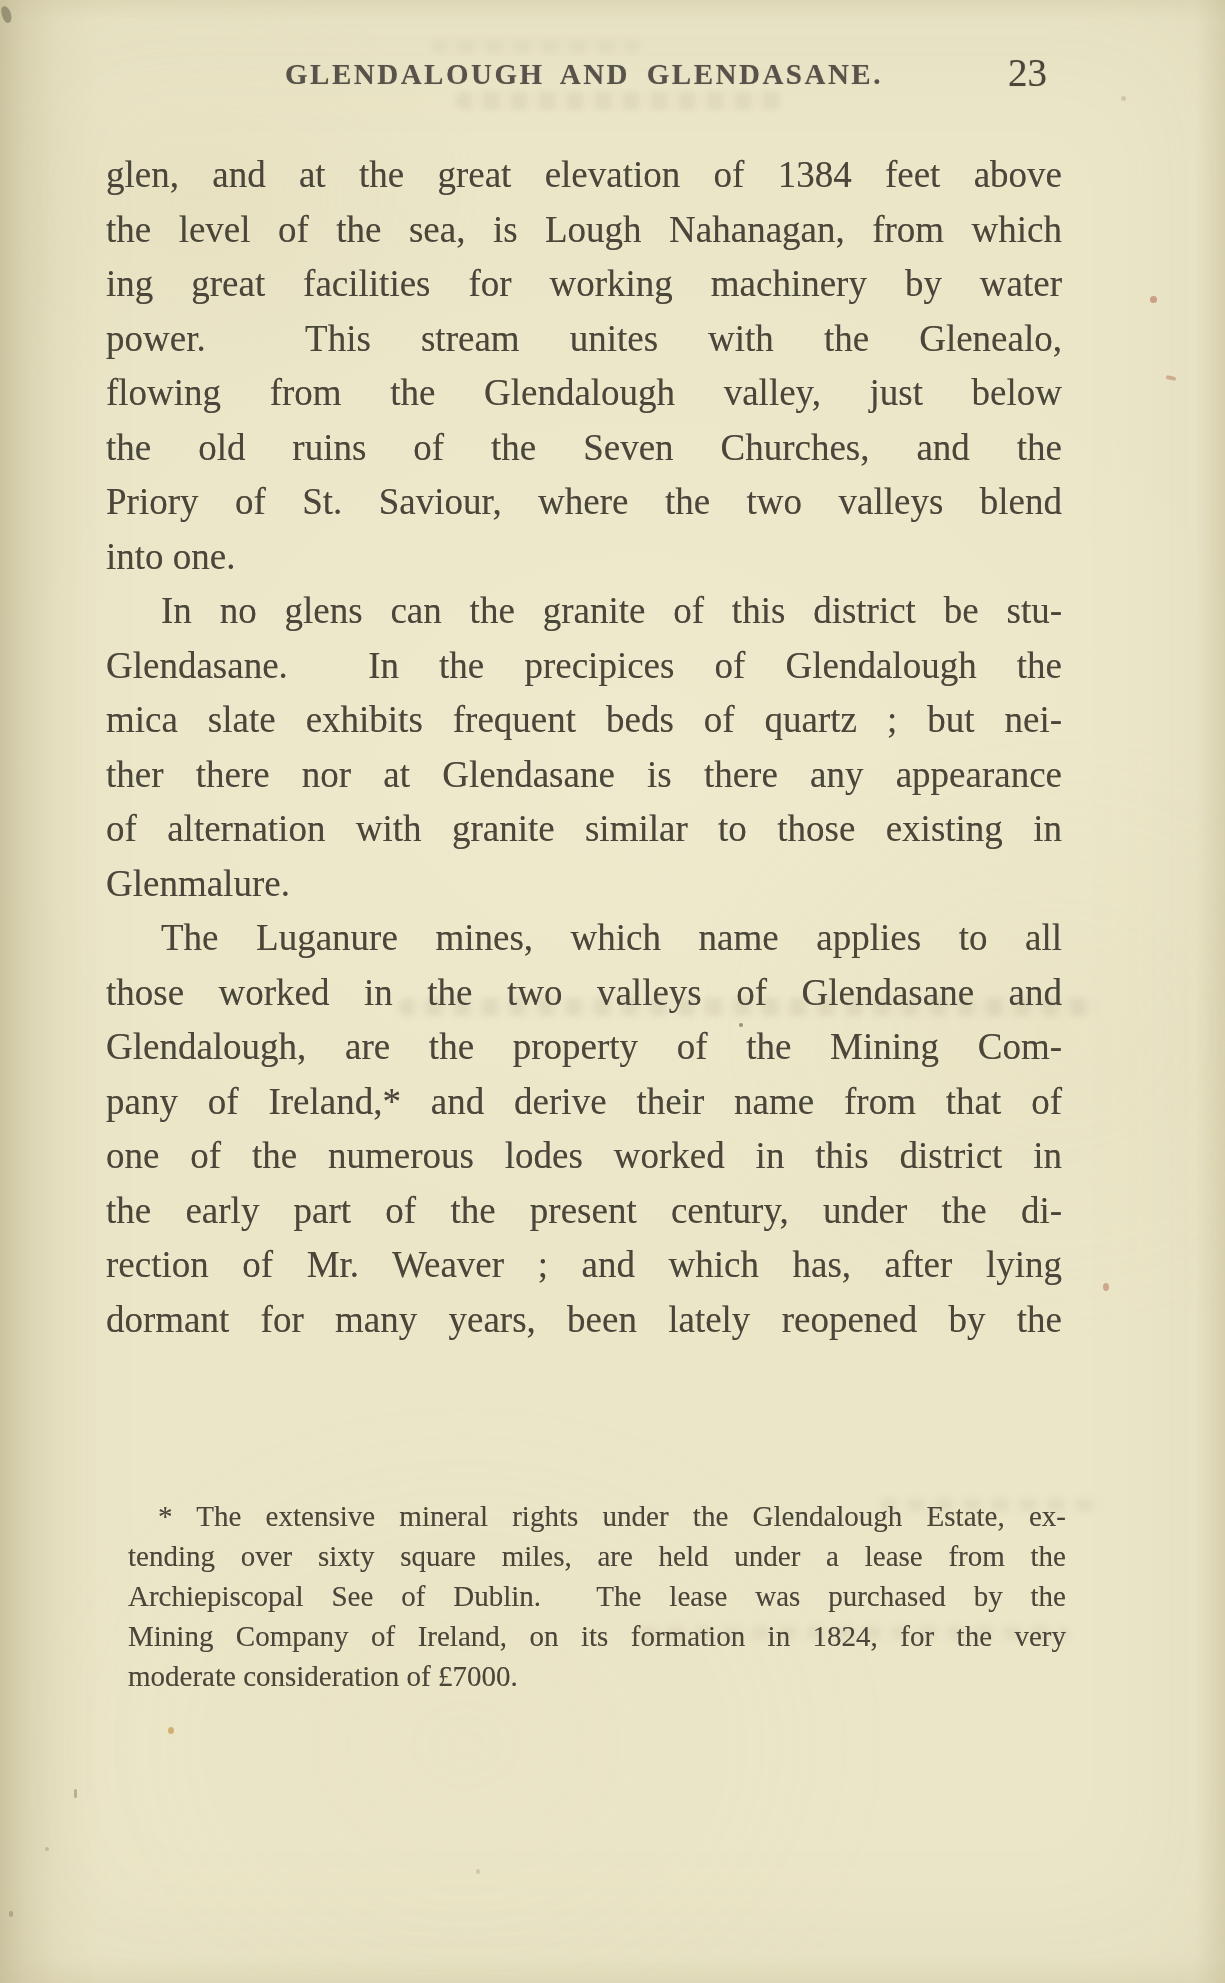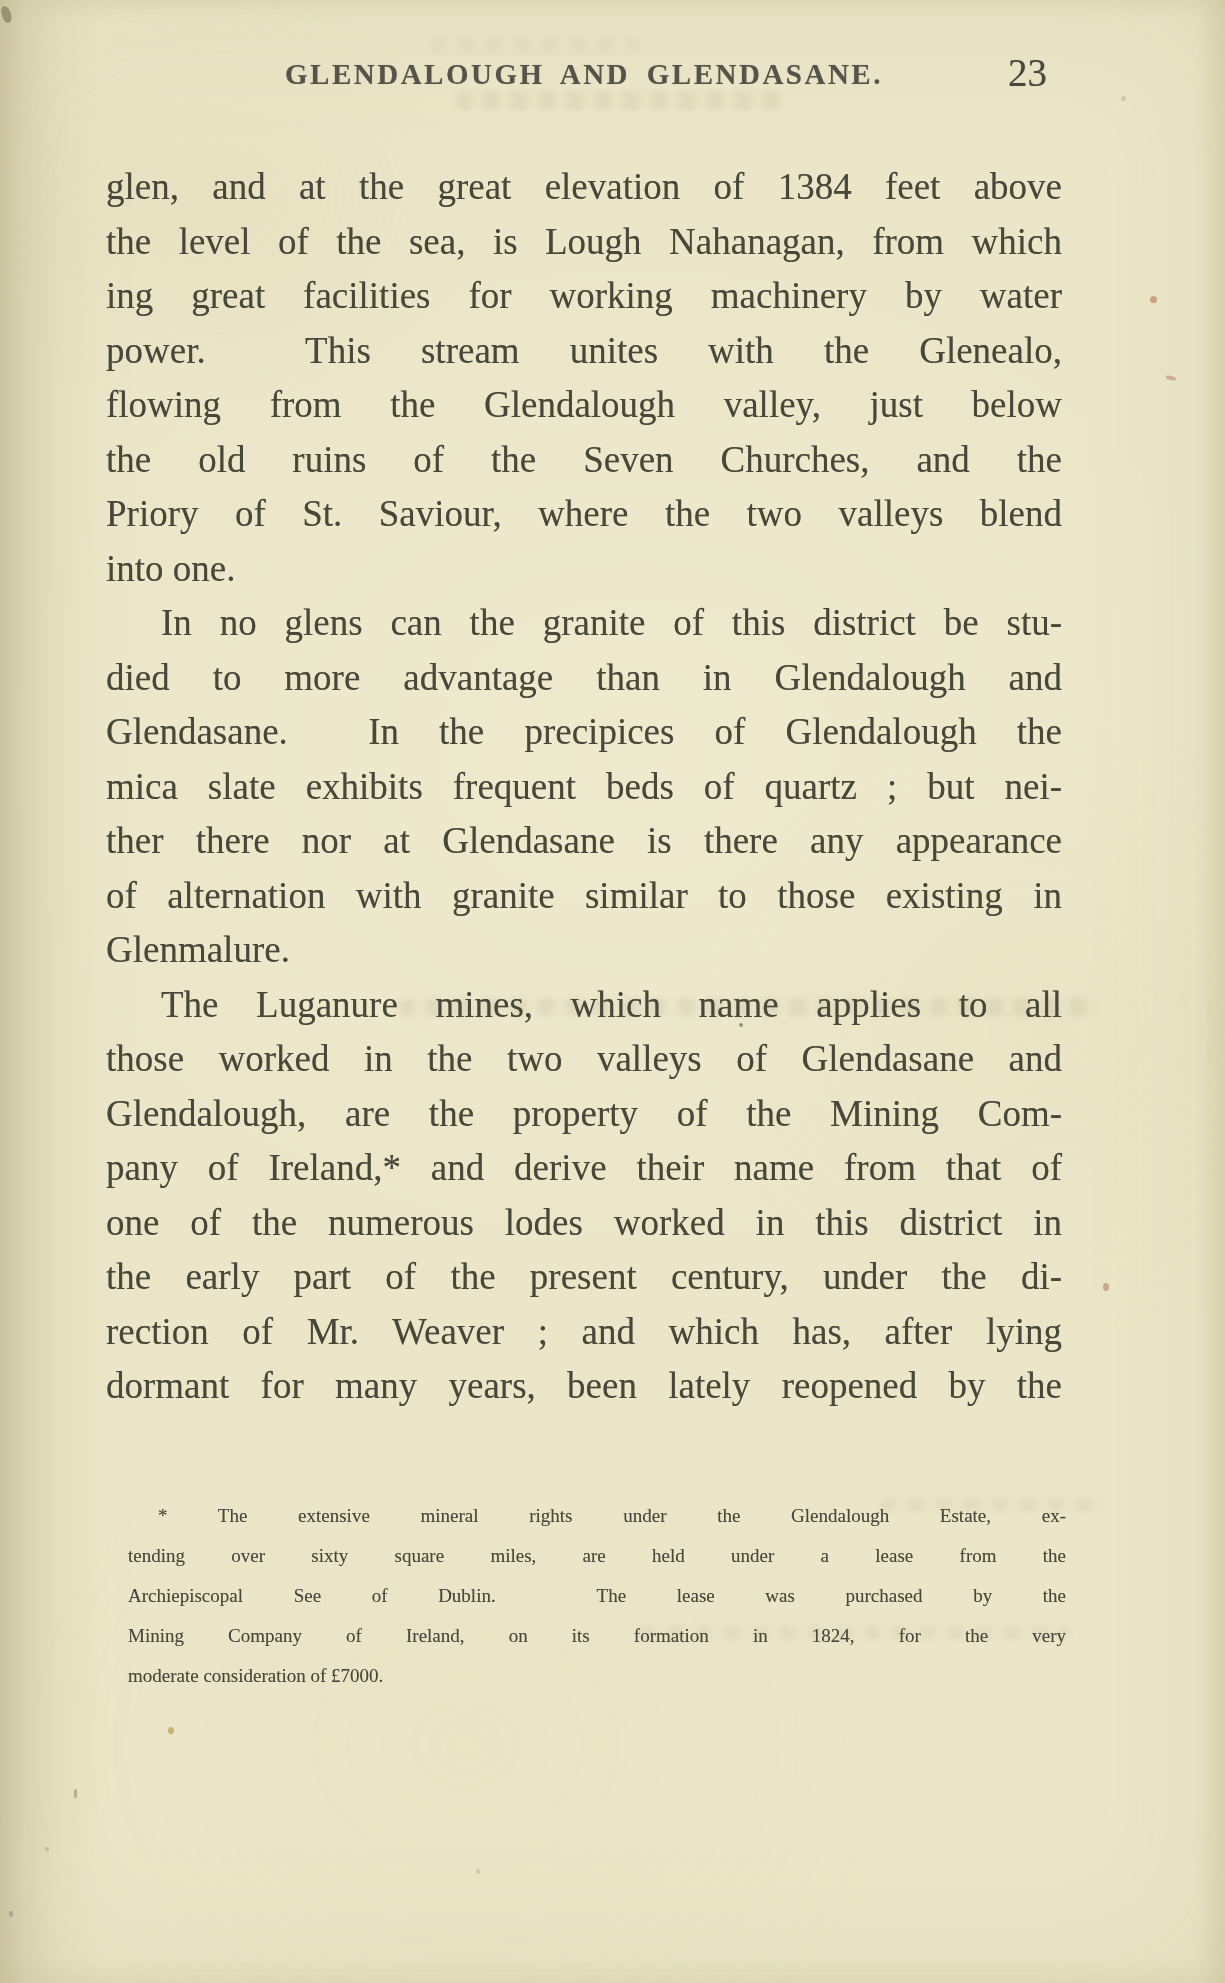--- a/index.html
+++ b/index.html
@@ -70,36 +70,36 @@
   }
   .page-number {
     position: absolute; top: 50px; right: 178px;
     font-size: 39px;
     color: var(--ink, #4a463a);
     text-shadow: 0 0 1px rgba(74,70,58,0.35);
   }
 
   
   .body-text {
-    position: absolute; left: 106px; top: 160px; width: 956px;
+    position: absolute; left: 106px; top: 148px; width: 956px;
     font-size: 37px;
     line-height: 54.5px;
     text-shadow: 0 0 0.6px rgba(74,70,58,0.45);
   }
   .line {
     text-align: justify;
     text-align-last: justify;
   }
   .line.flush { text-align-last: left; }
   .line.indent { text-indent: 55px; }
 
   
   .footnote {
     position: absolute; left: 128px; top: 1496px; width: 938px;
-    font-size: 19px;
+    font-size: 29px;
     line-height: 40px;
     text-shadow: 0 0 0.5px rgba(74,70,58,0.40);
   }
   .fn-line {
     text-align: justify;
     text-align-last: justify;
   }
   .fn-line.flush { text-align-last: left; }
   .fn-line.indent { text-indent: 30px; }
 
@@ -166,21 +166,20 @@
         <div class="line">the level of the sea, is Lough Nahanagan, from which</div>
         <div class="line">ing great facilities for working machinery by water</div>
         <div class="line">power.&nbsp; This stream unites with the Glenealo,</div>
         <div class="line">flowing from the Glendalough valley, just below</div>
         <div class="line">the old ruins of the Seven Churches, and the</div>
         <div class="line">Priory of St. Saviour, where the two valleys blend</div>
         <div class="line flush">into one.</div>
       </div>
       <div class="para">
         <div class="line indent">In no glens can the granite of this district be stu-</div>
-        <div class="line">died to more advantage than in Glendalough and</div>
         <div class="line">Glendasane.&nbsp; In the precipices of Glendalough the</div>
         <div class="line">mica slate exhibits frequent beds of quartz&nbsp;; but nei-</div>
         <div class="line">ther there nor at Glendasane is there any appearance</div>
         <div class="line">of alternation with granite similar to those existing in</div>
         <div class="line flush">Glenmalure.</div>
       </div>
       <div class="para">
         <div class="line indent">The Luganure mines, which name applies to all</div>
         <div class="line">those worked in the two valleys of Glendasane and</div>
         <div class="line">Glendalough, are the property of the Mining Com-</div>

